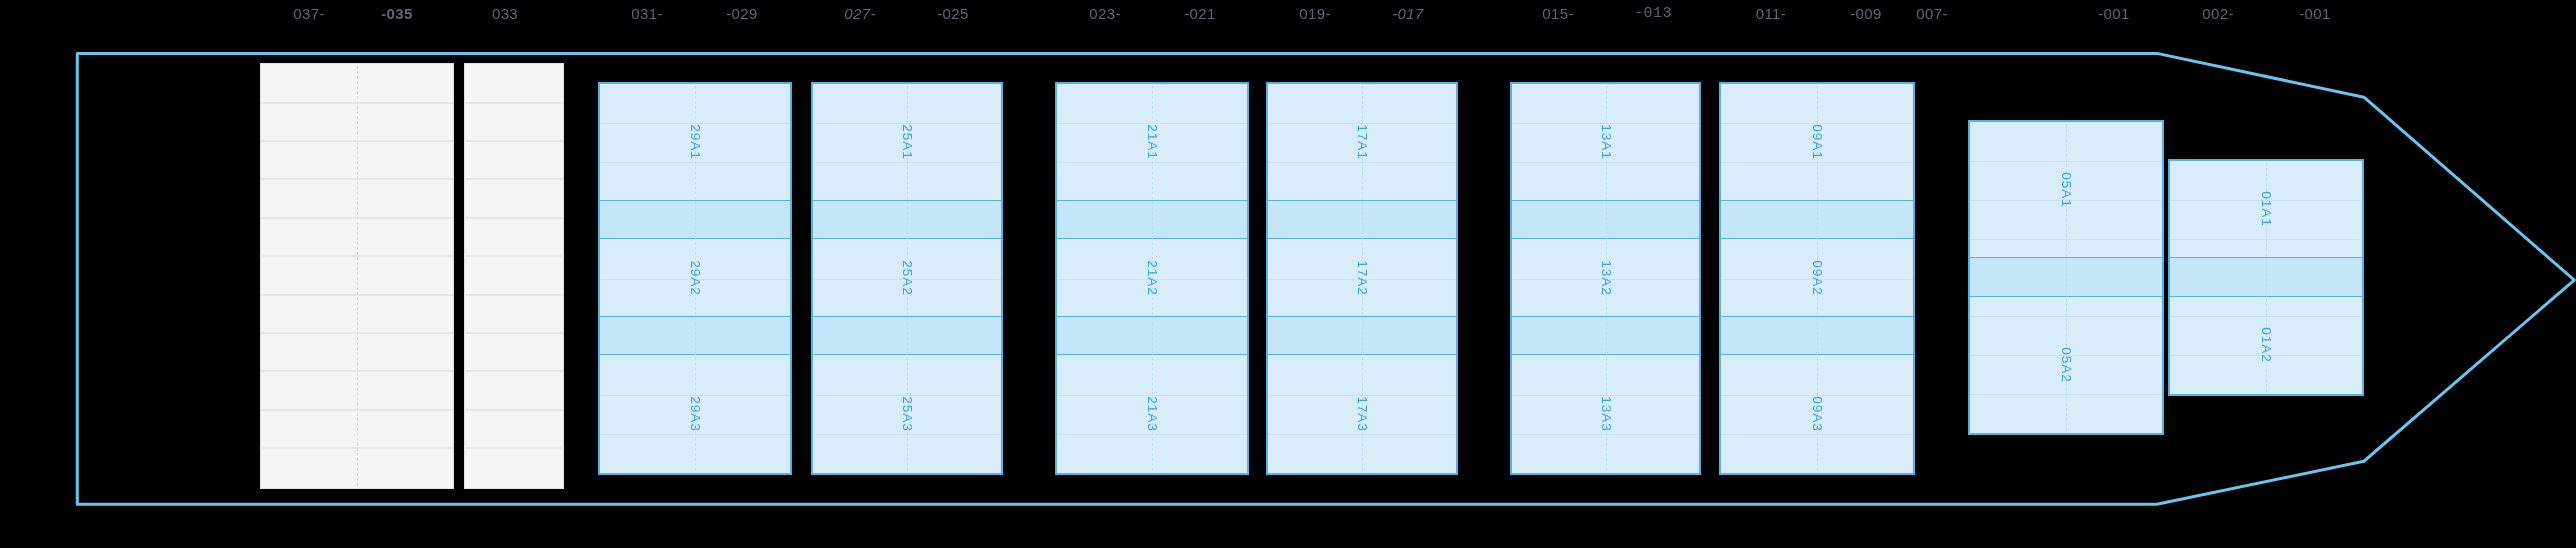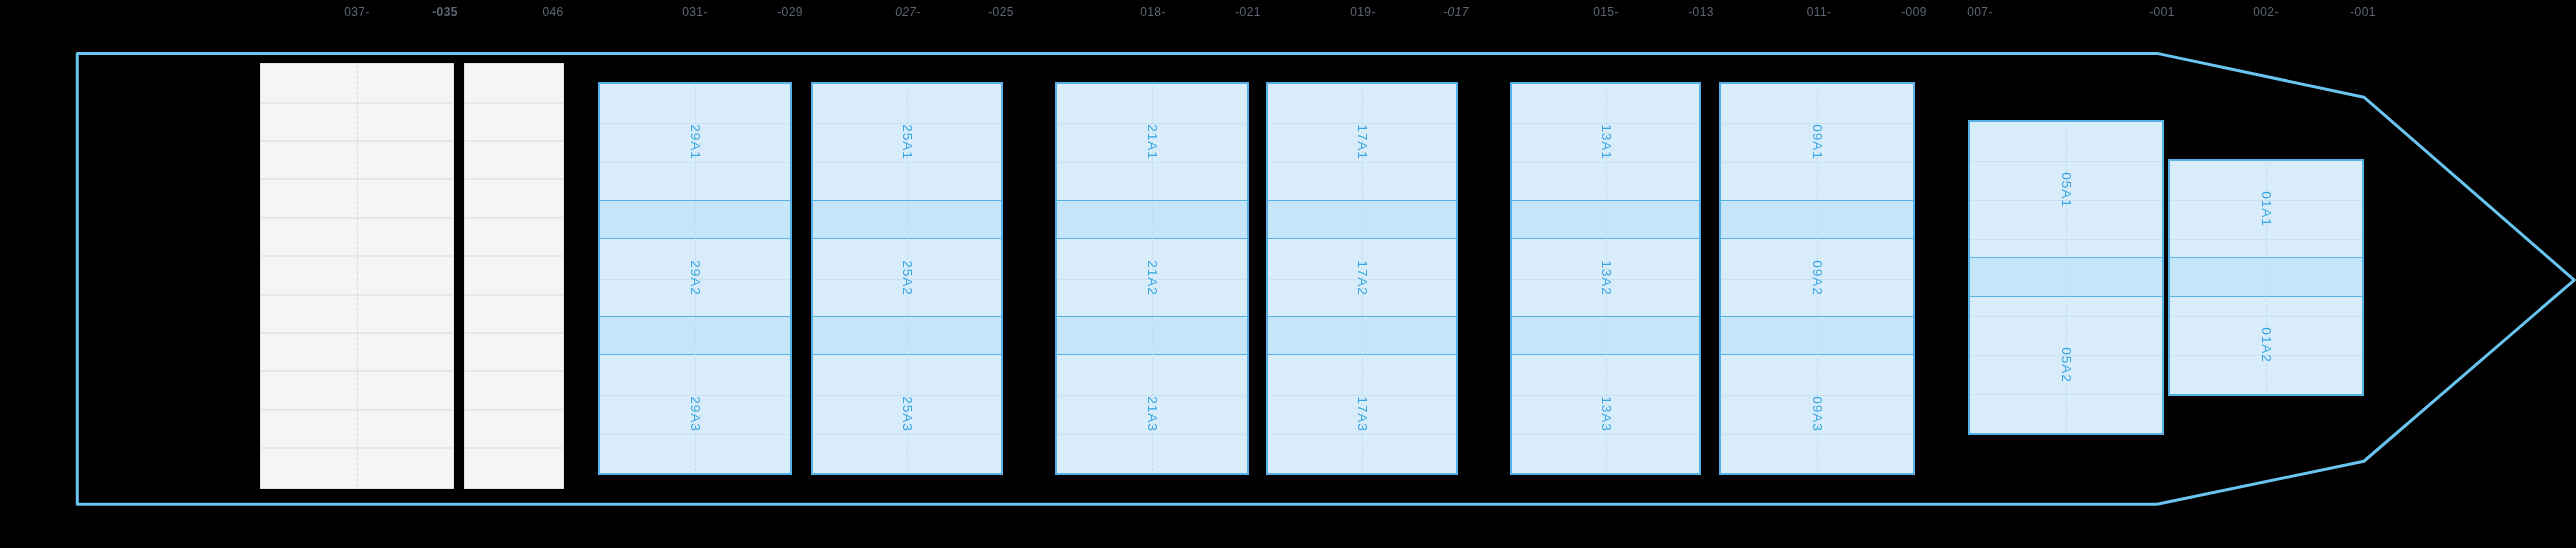--- a/index.html
+++ b/index.html
@@ -23,21 +23,21 @@
     width:2576px;height:549px;
     background:var(--background);
     overflow:hidden;
     font-family:"Liberation Sans","DejaVu Sans",sans-serif;
   }
   .hull{position:absolute;left:0;top:0;width:2576px;height:549px;}
   .hull polygon{fill:none;stroke:var(--hull-outline);stroke-width:3.5;stroke-linejoin:round;}
   .ruler{position:absolute;left:0;top:0;width:100%;height:24px;}
   .ruler-label{
     position:absolute;top:5.2px;transform:translateX(-50%);
-    color:var(--ruler-label);font-size:12px;letter-spacing:0.4px;white-space:nowrap;margin-left:48px;
+    color:var(--ruler-label);font-size:15px;letter-spacing:0.4px;white-space:nowrap;
   }
   .hatch{
     position:absolute;box-sizing:border-box;
     background:var(--hatch-fill);
     border:1.7px solid var(--hatch-border);
   }
   .hatch-gridline{position:absolute;left:0;right:0;height:1.7px;background:var(--hatch-gridline);}
   .hatch-dash{position:absolute;top:1.7px;bottom:1.7px;left:50%;width:0;border-left:1.7px dashed var(--hatch-dash);}
   .bay{
     position:absolute;box-sizing:border-box;
@@ -63,31 +63,31 @@
 </head>
 <body>
 
 <div class="stage">
   <svg class="hull" viewBox="0 0 3000 639" xmlns="http://www.w3.org/2000/svg">
     <polygon points="90,62 2512,62 2753,113 2998,326 2753,537 2512,587 90,587"></polygon>
   </svg>
   <div class="ruler" id="ruler">
       <span class="ruler-label" style="left: 309px;">037-</span>
       <span class="ruler-label" style="left: 397px; font-weight: bold;">-035</span>
-      <span class="ruler-label" style="left: 505px;">046</span>
+      <span class="ruler-label" style="left: 505px;">033</span>
       <span class="ruler-label" style="left: 647px;">031-</span>
       <span class="ruler-label" style="left: 742px;">-029</span>
       <span class="ruler-label" style="left: 860px; font-style: italic;">027-</span>
       <span class="ruler-label" style="left: 953px;">-025</span>
-      <span class="ruler-label" style="left: 1105px;">018-</span>
+      <span class="ruler-label" style="left: 1105px;">023-</span>
       <span class="ruler-label" style="left: 1200px;">-021</span>
       <span class="ruler-label" style="left: 1315px;">019-</span>
       <span class="ruler-label" style="left: 1408px; font-style: italic;">-017</span>
       <span class="ruler-label" style="left: 1558px;">015-</span>
-      <span class="ruler-label" style="left: 1653px;">-013</span>
+      <span class="ruler-label" style="left: 1653px; font-family: Liberation Mono, monospace;">-013</span>
       <span class="ruler-label" style="left: 1771px;">011-</span>
       <span class="ruler-label" style="left: 1866px;">-009</span>
       <span class="ruler-label" style="left: 1932px;">007-</span>
       <span class="ruler-label" style="left: 2114px;">-001</span>
       <span class="ruler-label" style="left: 2218px;">002-</span>
       <span class="ruler-label" style="left: 2315px; text-align: center;">-001</span>
     </div>
   <div id="blocks">
       <div class="hatch" style="left: 260px; top: 63px; width: 194px; height: 426px;">
         <div class="hatch-gridline" style="top: 38px;"></div>

